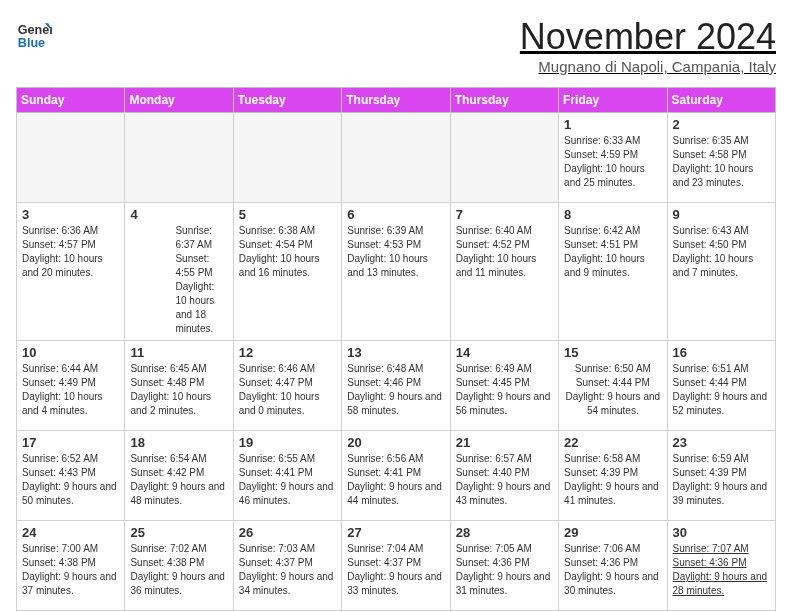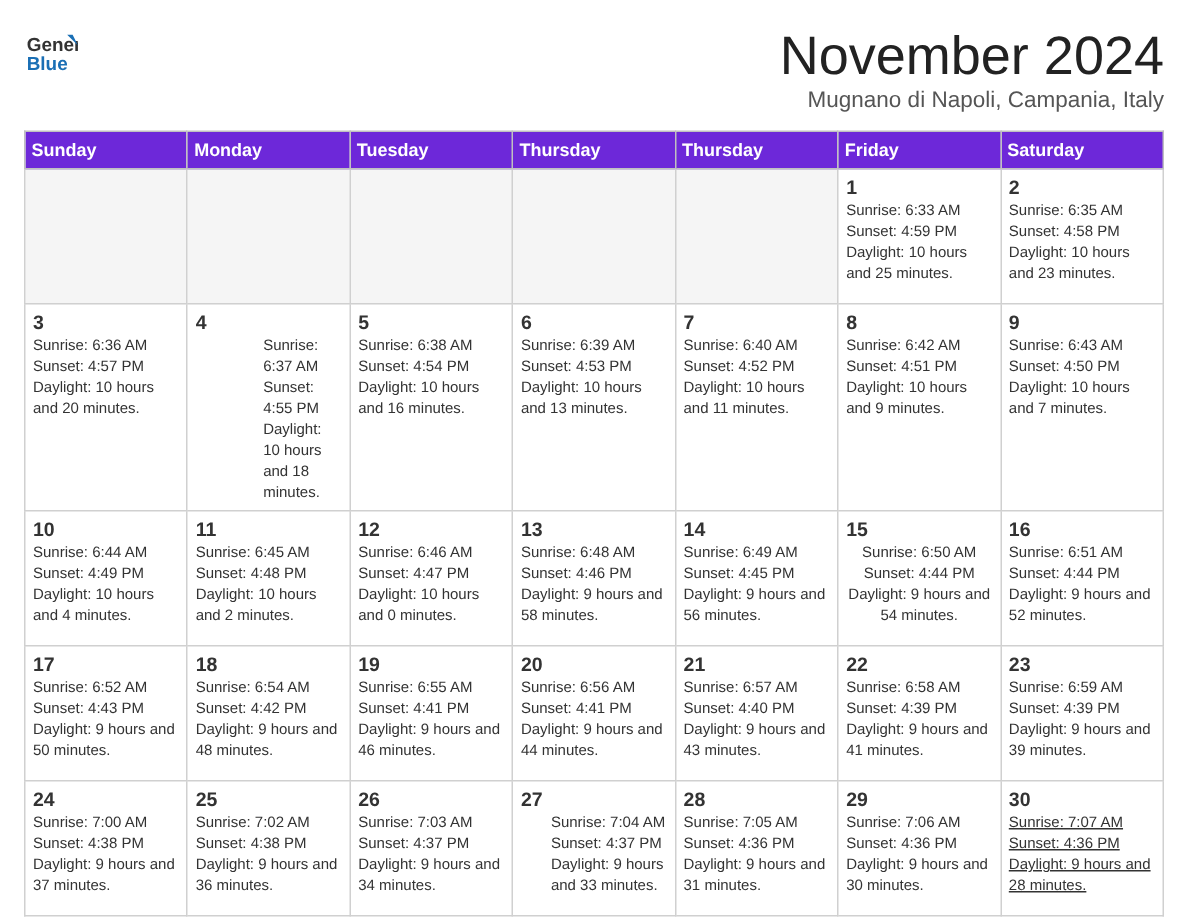--- a/index.html
+++ b/index.html
@@ -18,37 +18,37 @@
     }
     .logo {
       display: flex;
       align-items: center;
       gap: 4px;
     }
     .logo-icon {
       width: 36px;
       height: 36px;
     }
-    .title-block { text-align: right; }
+    .title-block { text-align: right; text-decoration: underline; }
     .month-title {
       font-size: 36px;
       font-weight: normal;
       color: #222;
     }
     .location {
       font-size: 15px;
       color: #555;
     }
     table {
       width: 100%;
       border-collapse: collapse;
       table-layout: fixed;
     }
     th {
-      background: #6d28d9;
+      background: #d946ef;
       color: #fff;
       font-size: 12px;
       font-weight: bold;
       padding: 5px 4px;
       text-align: left;
       border: 1px solid #c0c0c0;
     }
     td {
       border: 1px solid #d0d0d0;
       vertical-align: top;
@@ -262,21 +262,21 @@
 Daylight: 9 hours and 36 minutes.</div>
         </td>
         <td>
           <span class="day-num">26</span>
           <div class="day-info" style="white-space: pre-line;">Sunrise: 7:03 AM
 Sunset: 4:37 PM
 Daylight: 9 hours and 34 minutes.</div>
         </td>
         <td>
           <span class="day-num">27</span>
-          <div class="day-info" style="white-space: pre-line; margin-left: 20px;">Sunrise: 7:04 AM
+          <div class="day-info" style="white-space: pre-line;">Sunrise: 7:04 AM
 Sunset: 4:37 PM
 Daylight: 9 hours and 33 minutes.</div>
         </td>
         <td>
           <span class="day-num">28</span>
           <div class="day-info" style="white-space: pre-line;">Sunrise: 7:05 AM
 Sunset: 4:36 PM
 Daylight: 9 hours and 31 minutes.</div>
         </td>
         <td>

